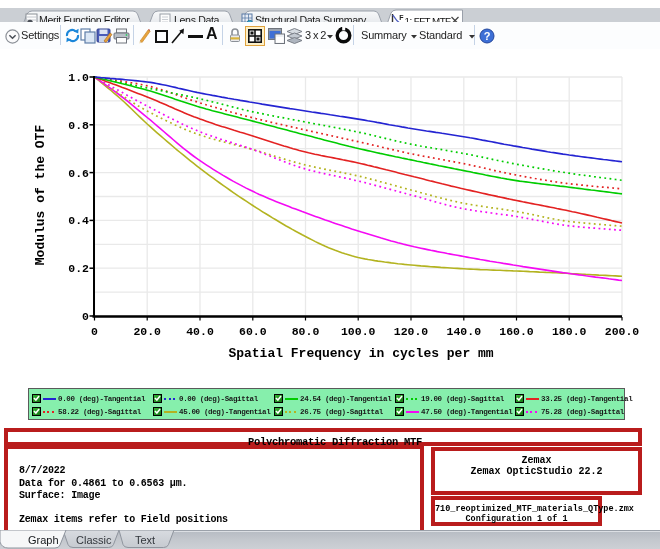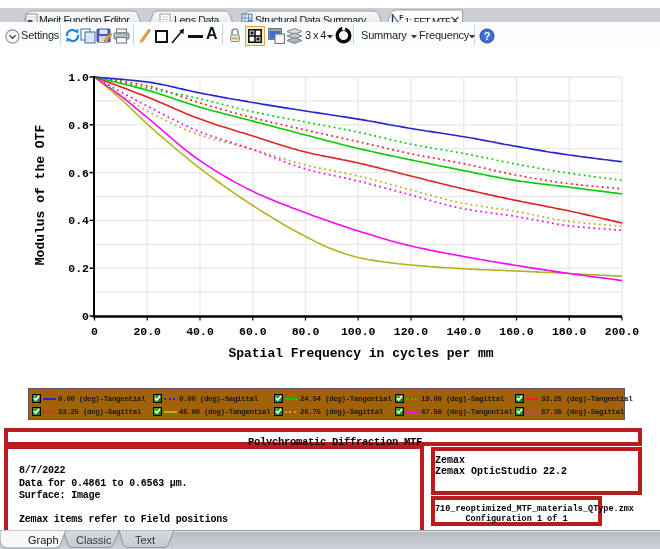--- a/index.html
+++ b/index.html
@@ -6,21 +6,21 @@
 #page { position:absolute; left:0; top:0; width:660px; height:549px; }
 .abs { position:absolute; }
 
 #tabbar { left:0; top:0; width:660px; height:22px; background:#c2410c;margin-top:8px; }
 #tabbar svg { position:absolute; left:0; top:0; }
 
 #toolbar { left:0; top:22px; width:660px; height:27px; background:#fcfdfe;padding-left:12px; }
 .tdiv { position:absolute; top:3px; width:1px; height:20px; background:#c5d3e6; }
 .tbtxt { position:absolute; top:7px; font-size:11px; color:#1e1e1e; letter-spacing:-0.2px; }
 
-#legend { left:28px; top:388px; width:597px; height:32px; border:1px solid #5a5a5a; background:#a16207; }
+#legend { left:28px; top:388px; width:597px; height:32px; border:1px solid #5a5a5a; background:#86efac; }
 .litem { position:absolute; top:0; height:12px; }
 .lcheck { position:absolute; left:0; top:1px; width:9px; height:9px; border:1.5px solid #000; background:linear-gradient(135deg,#35b135 0%,#157a15 100%); }
 .lcheck svg { position:absolute; left:0; top:0; }
 .lline { position:absolute; top:5px; height:2px; width:13px; }
 .ltext { position:absolute; left:26px; top:2px; font-family:"Liberation Mono",monospace; font-size:7.5px; letter-spacing:-0.35px; font-weight:bold; color:#1a1a1a; white-space:nowrap; }
 
 .box { position:absolute; border:4px solid #b91c1c; background:#fff; }
 .monotext { font-family:"Liberation Mono",monospace; color:#000; }
 
 #btabs { left:0; top:530px; width:660px; height:18px; }
@@ -149,34 +149,34 @@
  <rect x="0.5" y="0.5" width="13" height="11" fill="#9aa2ad" stroke="#6f747c" stroke-width="1"></rect>
  <rect x="1.5" y="3" width="11" height="7.5" fill="#3d6fd6"></rect>
  <rect x="7" y="6" width="9.5" height="9.5" fill="#eef1f5" stroke="#6f747c" stroke-width="1"></rect>
  <rect x="8" y="9" width="7.5" height="5.5" fill="#fff"></rect>
       </svg>
 <svg class="abs" style="left:286px;top:6px" width="17" height="16" viewBox="0 0 17 16">
  <path d="M8.5 0.5 L16 3.5 L8.5 6.5 L1 3.5 Z" fill="#d7dce2" stroke="#7b8089" stroke-width="1"></path>
  <path d="M8.5 5 L16 8 L8.5 11 L1 8 Z" fill="#c3c9d1" stroke="#7b8089" stroke-width="1"></path>
  <path d="M8.5 9.5 L16 12.5 L8.5 15.5 L1 12.5 Z" fill="#aeb5bf" stroke="#7b8089" stroke-width="1"></path>
       </svg>
-<div class="tbtxt" style="left:305px;letter-spacing:-0.6px">3 x 4</div>
+<div class="tbtxt" style="left:305px;letter-spacing:-0.6px">3 x 2</div>
 <svg class="abs" style="left:326px;top:12px" width="8" height="6" viewBox="0 0 8 6">
         <path d="M1 1 L4 4.6 L7 1 Z" fill="#333"></path>
       </svg>
 <svg class="abs" style="left:335px;top:5px" width="17" height="17" viewBox="0 0 17 17">
  <circle cx="8.5" cy="8.5" r="6.3" fill="none" stroke="#0a0a0a" stroke-width="3.4"></circle>
  <rect x="6.8" y="0" width="3.4" height="3.4" fill="#fff"></rect>
  <path d="M7.2 -0.5 L7.2 4 L3.4 1.8 Z" fill="#0a0a0a"></path>
       </svg>
 <div class="tbtxt" style="left:361px">Summary</div>
 <svg class="abs" style="left:410px;top:12px" width="8" height="6" viewBox="0 0 8 6">
         <path d="M1 1 L4 4.6 L7 1 Z" fill="#333"></path>
       </svg>
-<div class="tbtxt" style="left:419px">Frequency</div>
+<div class="tbtxt" style="left:419px">Standard</div>
 <svg class="abs" style="left:467.5px;top:12px" width="8" height="6" viewBox="0 0 8 6">
         <path d="M1 1 L4 4.6 L7 1 Z" fill="#333"></path>
       </svg>
 <svg class="abs" style="left:479px;top:6px" width="16" height="16" viewBox="0 0 16 16">
  <circle cx="8" cy="8" r="7" fill="#3d6fd6" stroke="#24479c" stroke-width="1"></circle>
  <text x="8" y="12" font-size="11" font-weight="bold" fill="#fff" text-anchor="middle">?</text>
       </svg>
 </div>
 
 <svg class="abs" style="left:0;top:49px" width="660" height="336" viewBox="0 0 660 336">
@@ -299,21 +299,21 @@
         <div class="lline" style="left:11px;background:#e32222"></div>
         <div class="ltext">33.25 (deg)-Tangential</div>
       </div>
 <div class="litem" style="left:3px;top:17px">
         <div class="lcheck">
           <svg width="7" height="7" viewBox="0 0 9 9">
             <path d="M1.2 3.8 L3.7 6.5 L7.8 1.2" stroke="#ffffff" stroke-width="2" fill="none"></path>
           </svg>
         </div>
         <div class="lline" style="left:11px;background:repeating-linear-gradient(90deg,#e32222 0,#e32222 2px,transparent 2px,transparent 4.5px)"></div>
-        <div class="ltext">33.25 (deg)-Sagittal</div>
+        <div class="ltext">58.22 (deg)-Sagittal</div>
       </div>
 <div class="litem" style="left:124px;top:17px">
         <div class="lcheck">
           <svg width="7" height="7" viewBox="0 0 9 9">
             <path d="M1.2 3.8 L3.7 6.5 L7.8 1.2" stroke="#ffffff" stroke-width="2" fill="none"></path>
           </svg>
         </div>
         <div class="lline" style="left:11px;background:#b3b320"></div>
         <div class="ltext">45.00 (deg)-Tangential</div>
       </div>
@@ -335,35 +335,35 @@
         <div class="lline" style="left:11px;background:#f40af4"></div>
         <div class="ltext">47.50 (deg)-Tangential</div>
       </div>
 <div class="litem" style="left:486px;top:17px">
         <div class="lcheck">
           <svg width="7" height="7" viewBox="0 0 9 9">
             <path d="M1.2 3.8 L3.7 6.5 L7.8 1.2" stroke="#ffffff" stroke-width="2" fill="none"></path>
           </svg>
         </div>
         <div class="lline" style="left:11px;background:repeating-linear-gradient(90deg,#f40af4 0,#f40af4 2px,transparent 2px,transparent 4.5px)"></div>
-        <div class="ltext">87.35 (deg)-Sagittal</div>
+        <div class="ltext">75.28 (deg)-Sagittal</div>
       </div>
 </div>
 
 <div class="box abs" style="left:4px;top:428px;width:638px;height:18px">
       <div class="monotext" style="text-align:center;font-size:10.5px;padding-top:4px;padding-left:24px;font-weight:bold;letter-spacing:-0.3px">Polychromatic Diffraction MTF</div>
     </div>
 <div class="box abs" style="left:4px;top:445px;width:420px;height:94px">
 <div class="monotext" style="position:absolute;left:11px;top:16px;font-size:10px;line-height:12.7px;letter-spacing:-0.2px;font-weight:bold;white-space:pre">8/7/2022
 Data for 0.4861 to 0.6563 μm.
 Surface: Image</div>
 <div class="monotext" style="position:absolute;left:11px;top:65px;font-size:10px;letter-spacing:-0.2px;font-weight:bold">Zemax items refer to Field positions</div>
 </div>
 <div class="box abs" style="left:431px;top:447px;width:211px;height:48px">
-<div class="monotext" style="text-align:left;font-size:10px;line-height:10.5px;padding-top:5px;font-weight:bold">Zemax<br>Zemax OpticStudio 22.2</div>
+<div class="monotext" style="text-align:center;font-size:10px;line-height:10.5px;padding-top:5px;font-weight:bold">Zemax<br>Zemax OpticStudio 22.2</div>
 </div>
 <div class="box abs" style="left:431px;top:496px;width:171px;height:30px">
 <div class="monotext" style="text-align:center;font-size:8.5px;line-height:10px;padding-top:4px;font-weight:bold">710_reoptimized_MTF_materials_QType.zmx<br>Configuration 1 of 1</div>
 </div>
 
 <div id="btabs" class="abs">
 
 <svg width="660" height="19" viewBox="0 0 660 19">
   <defs>
     <linearGradient id="btg" x1="0" y1="0" x2="0" y2="1">

